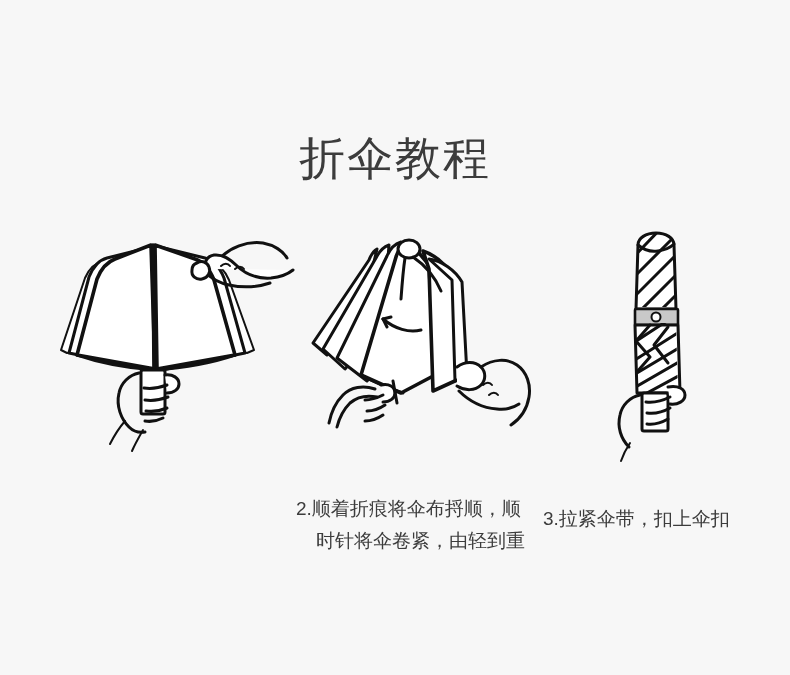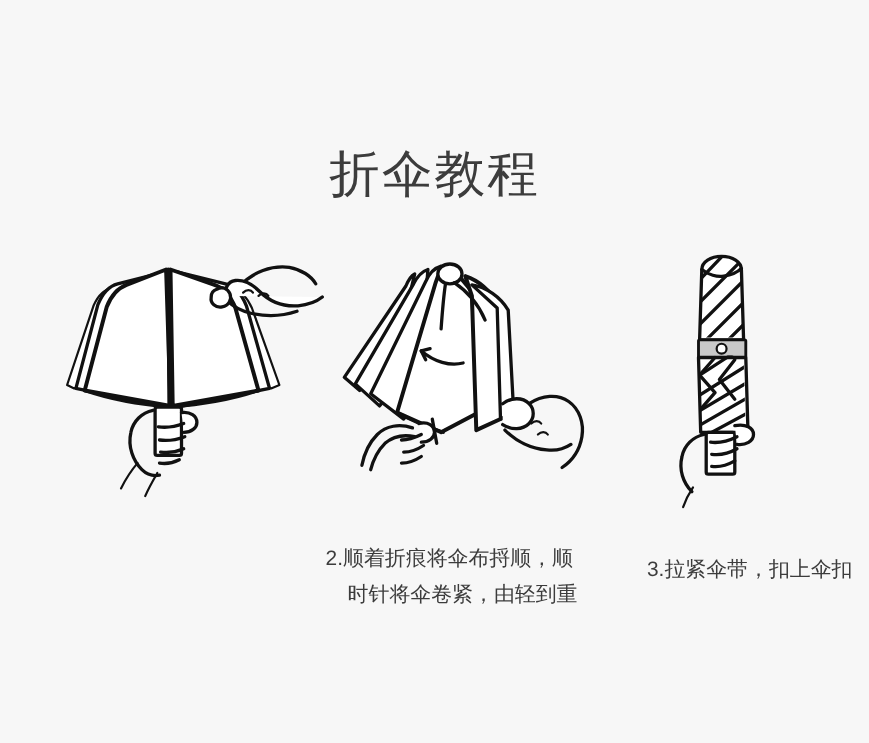--- a/index.html
+++ b/index.html
@@ -81,21 +81,20 @@
     width: 222px;
     padding-left: 20px;
     text-indent: -20px;
   }
   .cap-3 {
     left: 543px;
     top: 16px;
     width: 212px;
     padding-left: 20px;
     text-indent: -20px;
-    text-align: right;
   }
   .ink {
     fill: none;
     stroke: #111111;
     stroke-linecap: round;
     stroke-linejoin: round;
   }
   .ink-fill-white {
     fill: #ffffff;
     stroke: #111111;

